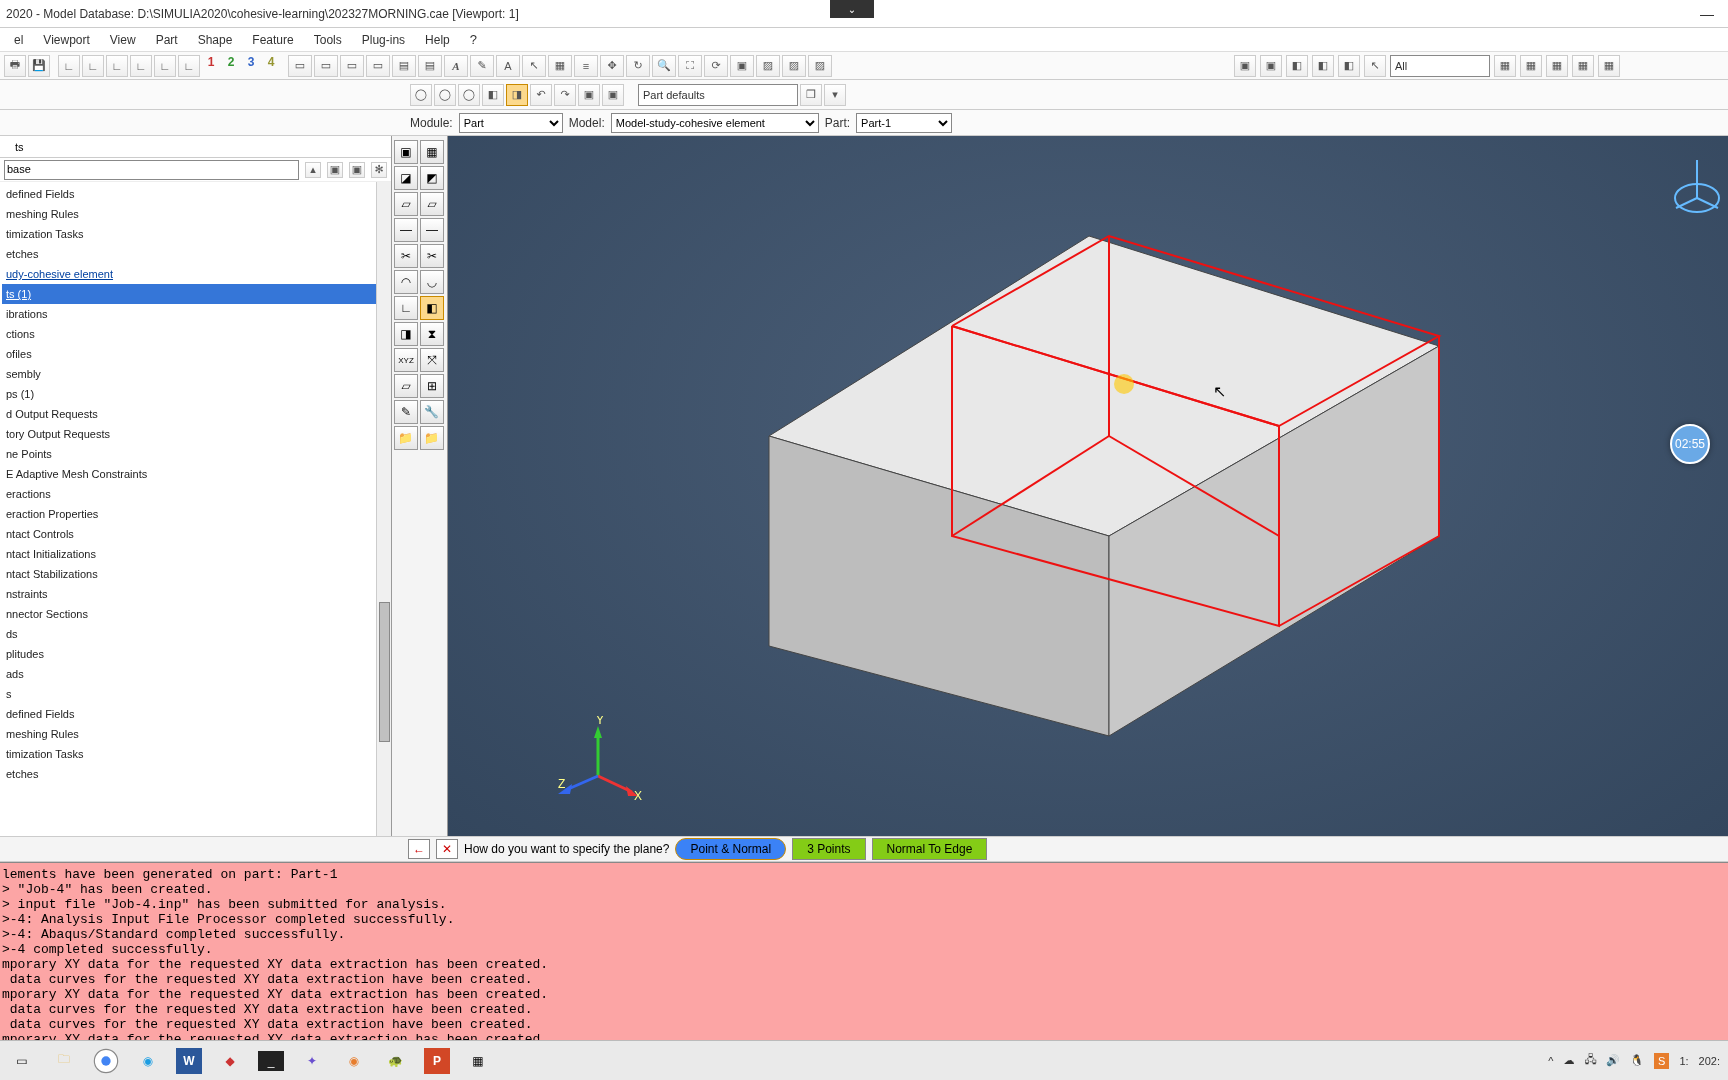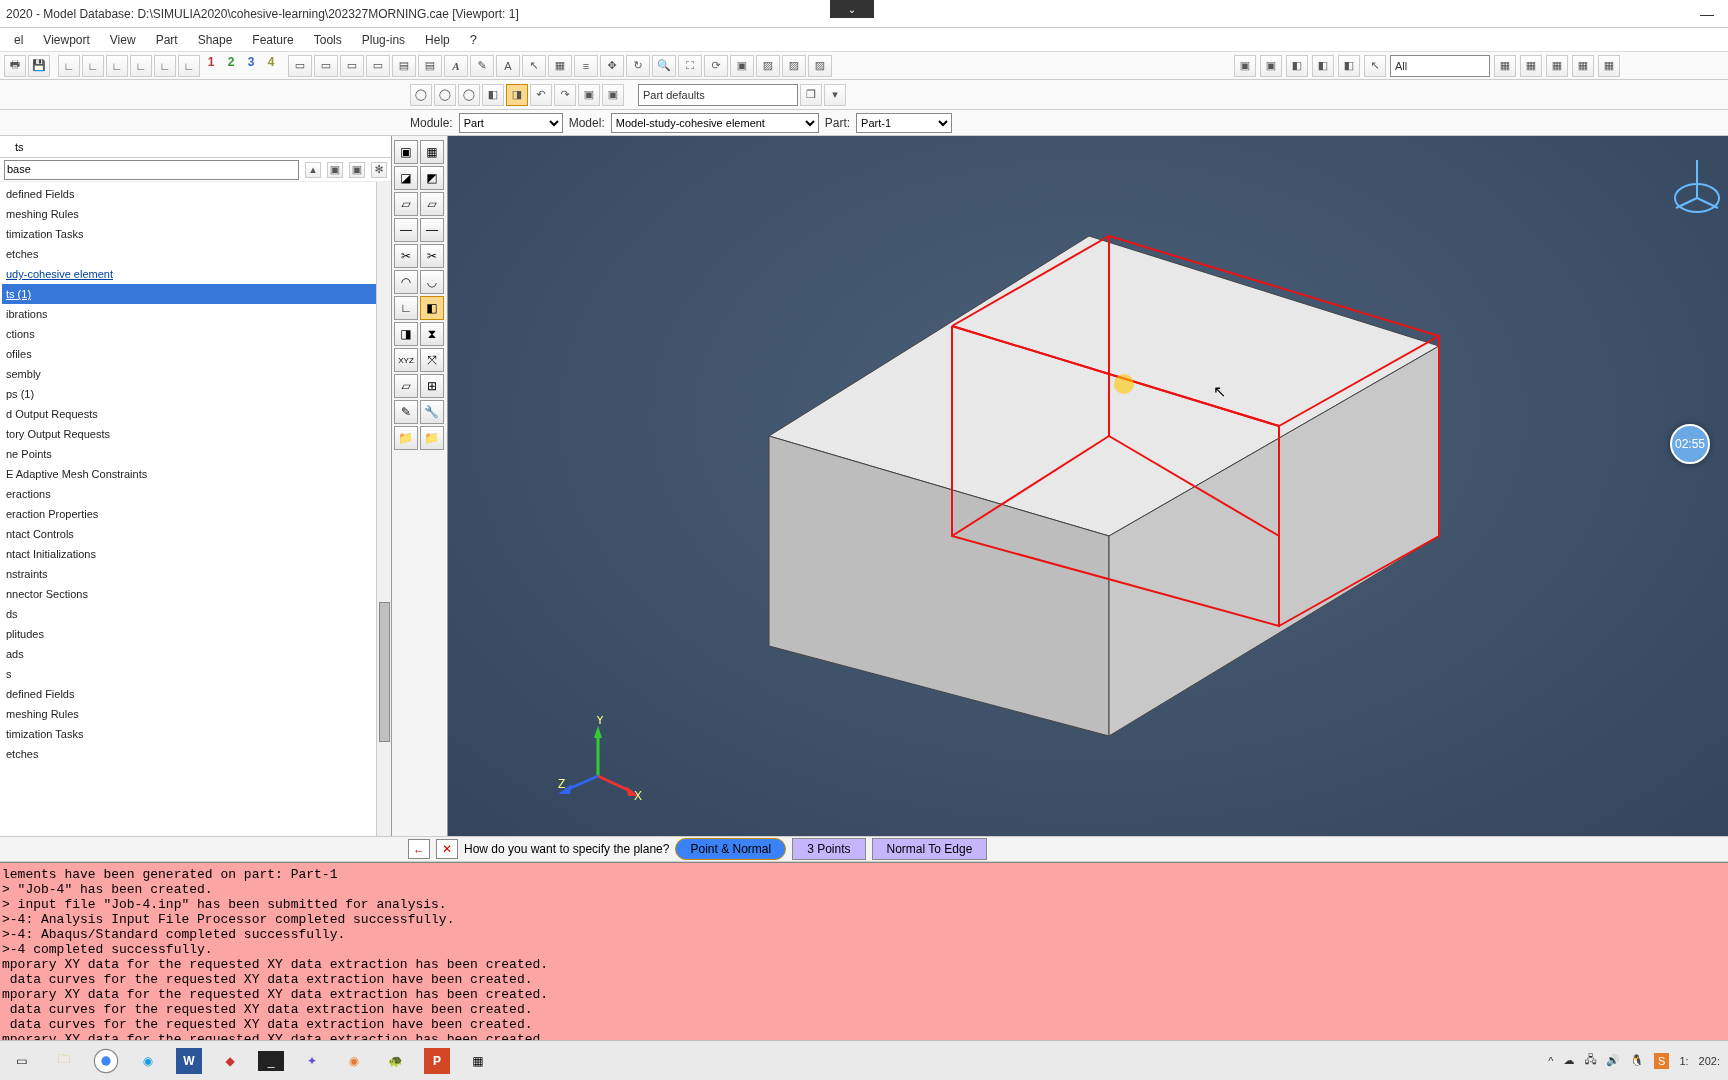--- a/index.html
+++ b/index.html
@@ -59,21 +59,21 @@
 .viewport { flex:1; position:relative; background: radial-gradient(ellipse at 50% 40%, #4b5f78 0%, #33465d 100%); }
 .viewport svg.scene { position:absolute; top:0; left:0; width:100%; height:100%; }
 .axiswidget { position:absolute; left:110px; bottom:30px; }
 .compass { position:absolute; right:6px; top:16px; }
 .timer { position:absolute; right:18px; top:288px; width:40px; height:40px; border-radius:50%; background:#6aa9e6; color:#fff; display:flex; align-items:center; justify-content:center; font-size:12px; border:2px solid #fff; box-shadow:0 0 6px rgba(0,0,0,.4); }
 .cursor-arrow { position:absolute; left:765px; top:246px; font-size:16px; color:#000; }
 
 
 .promptbar { height:26px; background:#f4f4f4; border-top:1px solid #ccc; border-bottom:1px solid #ccc; display:flex; align-items:center; padding-left:408px; gap:6px; font-size:12px; }
 .promptbar .pbtn2 { width:22px; height:20px; display:flex; align-items:center; justify-content:center; border:1px solid #888; background:#fff; }
-.promptbar .opt { padding:3px 14px; border:1px solid #888; background:#c4b5fd; font-size:12px; }
+.promptbar .opt { padding:3px 14px; border:1px solid #888; background:#84cc16; font-size:12px; }
 .promptbar .opt.sel { background:#3b82f6; border-color:#c98a00;border-radius:11px; }
 
 
 .log { height:208px; background:#fca5a5; font-family: "Consolas","Courier New",monospace; font-size:13px; white-space:pre; padding:4px 2px; color:#000; overflow:hidden; border-top:1px solid #888; }
 
 
 .taskbar { position:fixed; bottom:0; left:0; right:0; height:40px; background:#eaeaea; border-top:1px solid #bbb; display:flex; align-items:center; padding:0 8px; gap:14px; }
 .taskbar .ticon { width:28px; height:28px; display:flex; align-items:center; justify-content:center; }
 .taskbar .tray { margin-left:auto; display:flex; align-items:center; gap:10px; font-size:11px; color:#333; }
 </style>
@@ -206,20 +206,21 @@
           <div>sembly</div>
           <div>ps (1)</div>
           <div>d Output Requests</div>
           <div>tory Output Requests</div>
           <div>ne Points</div>
           <div>E Adaptive Mesh Constraints</div>
           <div>eractions</div>
           <div>eraction Properties</div>
           <div>ntact Controls</div>
           <div>ntact Initializations</div>
+          <div>ntact Stabilizations</div>
           <div>nstraints</div>
           <div>nnector Sections</div>
           <div>ds</div>
           <div>plitudes</div>
           <div>ads</div>
           <div>s</div>
           <div>defined Fields</div>
           <div>meshing Rules</div>
           <div>timization Tasks</div>
           <div>etches</div>

